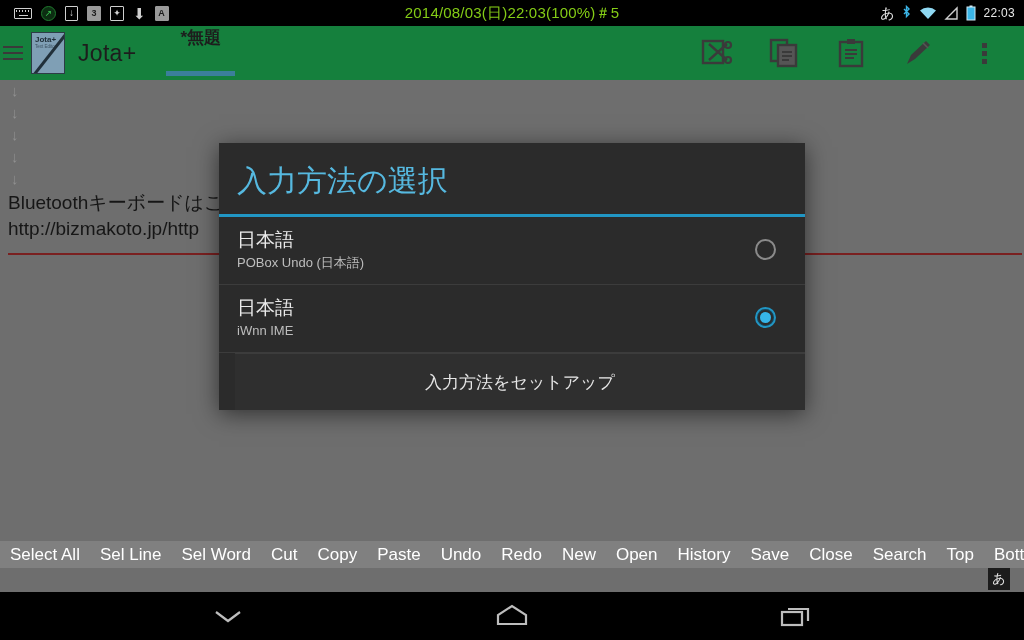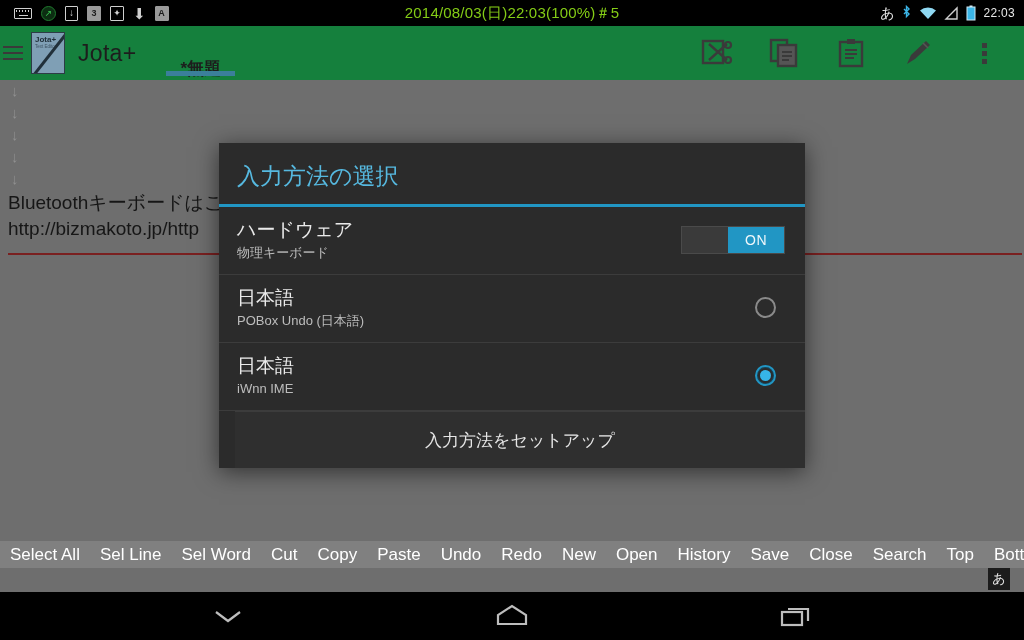--- a/index.html
+++ b/index.html
@@ -42,40 +42,40 @@
   .hamburger i:nth-child(2){width:20px;}
   .hamburger i:nth-child(3){width:20px;}
   .applogo{width:34px;height:42px;margin-left:6px;background:#7f9fb5;border:1px solid #2d3c46;
            position:relative;overflow:hidden;box-sizing:border-box;}
   .applogo .lbl{position:absolute;top:2px;left:3px;font-size:8px;color:#21303a;font-weight:bold;}
   .applogo .sub{position:absolute;top:11px;left:3px;font-size:4.5px;color:#3c5160;}
   .applogo .slash{position:absolute;width:3px;height:60px;background:#21303a;
                   left:16px;top:-8px;transform:rotate(38deg);}
   .apptitle{color:#1d1d1d;font-size:23px;margin-left:13px;letter-spacing:.3px;}
   .tabwrap{margin-left:30px;height:54px;display:flex;flex-direction:column;
-           align-items:center;justify-content:flex-end;position:relative;}
+           align-items:center;justify-content:flex-start;position:relative;}
   .tabname{color:#1d1d1d;font-size:17px;font-weight:bold;padding:0 14px;}
   .tabunderline{position:absolute;bottom:4px;left:0;right:0;height:5px;background:#3b7f9a;}
   .tools{margin-left:auto;display:flex;align-items:center;gap:0;padding-right:6px;}
   .tool{width:67px;height:54px;display:flex;align-items:center;justify-content:center;}
   .tool svg{display:block;}
   .dots{display:flex;flex-direction:column;gap:3px;}
   .dots i{width:5px;height:5px;background:#3a3a3a;display:block;}
 
   
   .editor{position:absolute;left:0;top:80px;width:1024px;height:455px;background:#6e6e6e;}
   .lnbreak{color:#8f8f8f;font-size:15px;line-height:22px;padding-left:11px;}
   .etext{color:#161616;font-size:19px;line-height:26px;padding-left:8px;white-space:pre;}
   .redline{position:absolute;left:8px;top:173px;width:1014px;height:2px;background:#7a2020;}
 
   
   .scrim{position:absolute;left:0;top:0;width:1024px;height:640px;background:transparent;}
   .dialog{position:absolute;left:219px;top:143px;width:586px;
           background:#2b2b2b;box-shadow:0 4px 22px rgba(0,0,0,.55);}
-  .dlg-title{color:#56b9e0;font-size:23px;padding:18px 18px 12px 18px;}
+  .dlg-title{color:#56b9e0;font-size:30px;padding:18px 18px 12px 18px;}
   .dlg-rule{height:3px;background:#2196c4;}
   .dlg-row{display:flex;align-items:center;justify-content:space-between;
            padding:10px 20px 12px 18px;border-bottom:1px solid #3c3c3c;background:#2b2b2b;}
   .dlg-row .txt{display:flex;flex-direction:column;}
   .row-title{color:#eaeaea;font-size:19px;line-height:25px;}
   .row-sub{color:#bdbdbd;font-size:13px;line-height:19px;margin-top:1px;}
   .toggle{width:104px;height:28px;background:#3a3a3a;display:flex;align-items:stretch;
           border:1px solid #4a4a4a;box-sizing:border-box;}
   .toggle .thumb{margin-left:auto;width:56px;background:#2196c4;color:#eef7fb;font-size:14px;
                  display:flex;align-items:center;justify-content:center;letter-spacing:.5px;}
@@ -203,29 +203,20 @@
     <div class="etext">Bluetoothキーボードはこ</div>
     <div class="etext">http://bizmakoto.jp/http</div>
     <div class="redline"></div>
   </div>
 
   <div class="scrim"></div>
   <div class="dialog">
     <div class="dlg-title">入力方法の選択</div>
     <div class="dlg-rule"></div>
 
-    <div class="dlg-row">
-      <div class="txt">
-        <span class="row-title">ハードウェア</span>
-        <span class="row-sub">物理キーボード</span>
-      </div>
-      <div class="toggle">
-        <span class="thumb">ON</span>
-      </div>
-    </div>
 
 
     <div class="dlg-row">
       <div class="txt">
         <span class="row-title">日本語</span>
         <span class="row-sub">POBox Undo (日本語)</span>
       </div>
       <span class="radio"></span>
     </div>
 

